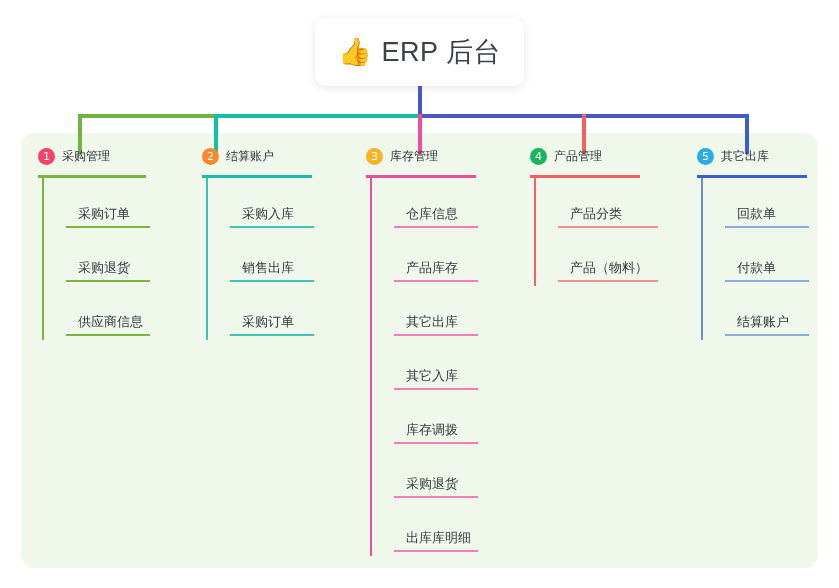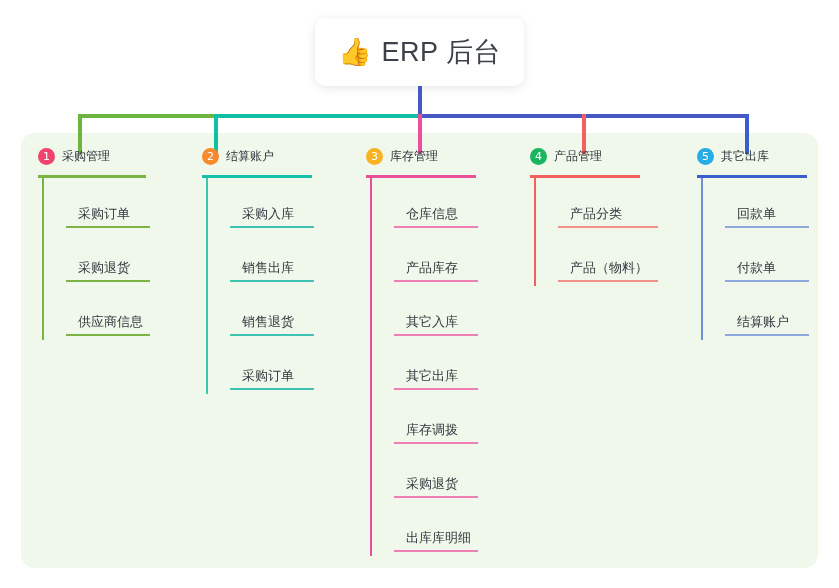--- a/index.html
+++ b/index.html
@@ -246,24 +246,20 @@
     <div class="subtree spine-teal">
       <div class="subitem">
         <span class="subitem-label">采购入库</span>
         <span class="subitem-rule r-teal"></span>
       </div>
       <div class="subitem">
         <span class="subitem-label">销售出库</span>
         <span class="subitem-rule r-teal"></span>
       </div>
       <div class="subitem">
-        <span class="subitem-label">销售退货</span>
-        <span class="subitem-rule r-teal"></span>
-      </div>
-      <div class="subitem">
         <span class="subitem-label">采购订单</span>
         <span class="subitem-rule r-teal"></span>
       </div>
     </div>
   </div>
 
   <div class="column col-3">
     <div class="col-header">
       <span class="badge b-3">3</span>
       <span class="col-title">库存管理</span>
@@ -272,25 +268,25 @@
     <div class="subtree spine-pink">
       <div class="subitem">
         <span class="subitem-label">仓库信息</span>
         <span class="subitem-rule r-pink"></span>
       </div>
       <div class="subitem">
         <span class="subitem-label">产品库存</span>
         <span class="subitem-rule r-pink"></span>
       </div>
       <div class="subitem">
+        <span class="subitem-label">其它出库</span>
+        <span class="subitem-rule r-pink"></span>
+      </div>
+      <div class="subitem">
         <span class="subitem-label">其它入库</span>
-        <span class="subitem-rule r-pink"></span>
-      </div>
-      <div class="subitem">
-        <span class="subitem-label">其它出库</span>
         <span class="subitem-rule r-pink"></span>
       </div>
       <div class="subitem">
         <span class="subitem-label">库存调拨</span>
         <span class="subitem-rule r-pink"></span>
       </div>
       <div class="subitem">
         <span class="subitem-label">采购退货</span>
         <span class="subitem-rule r-pink"></span>
       </div>

